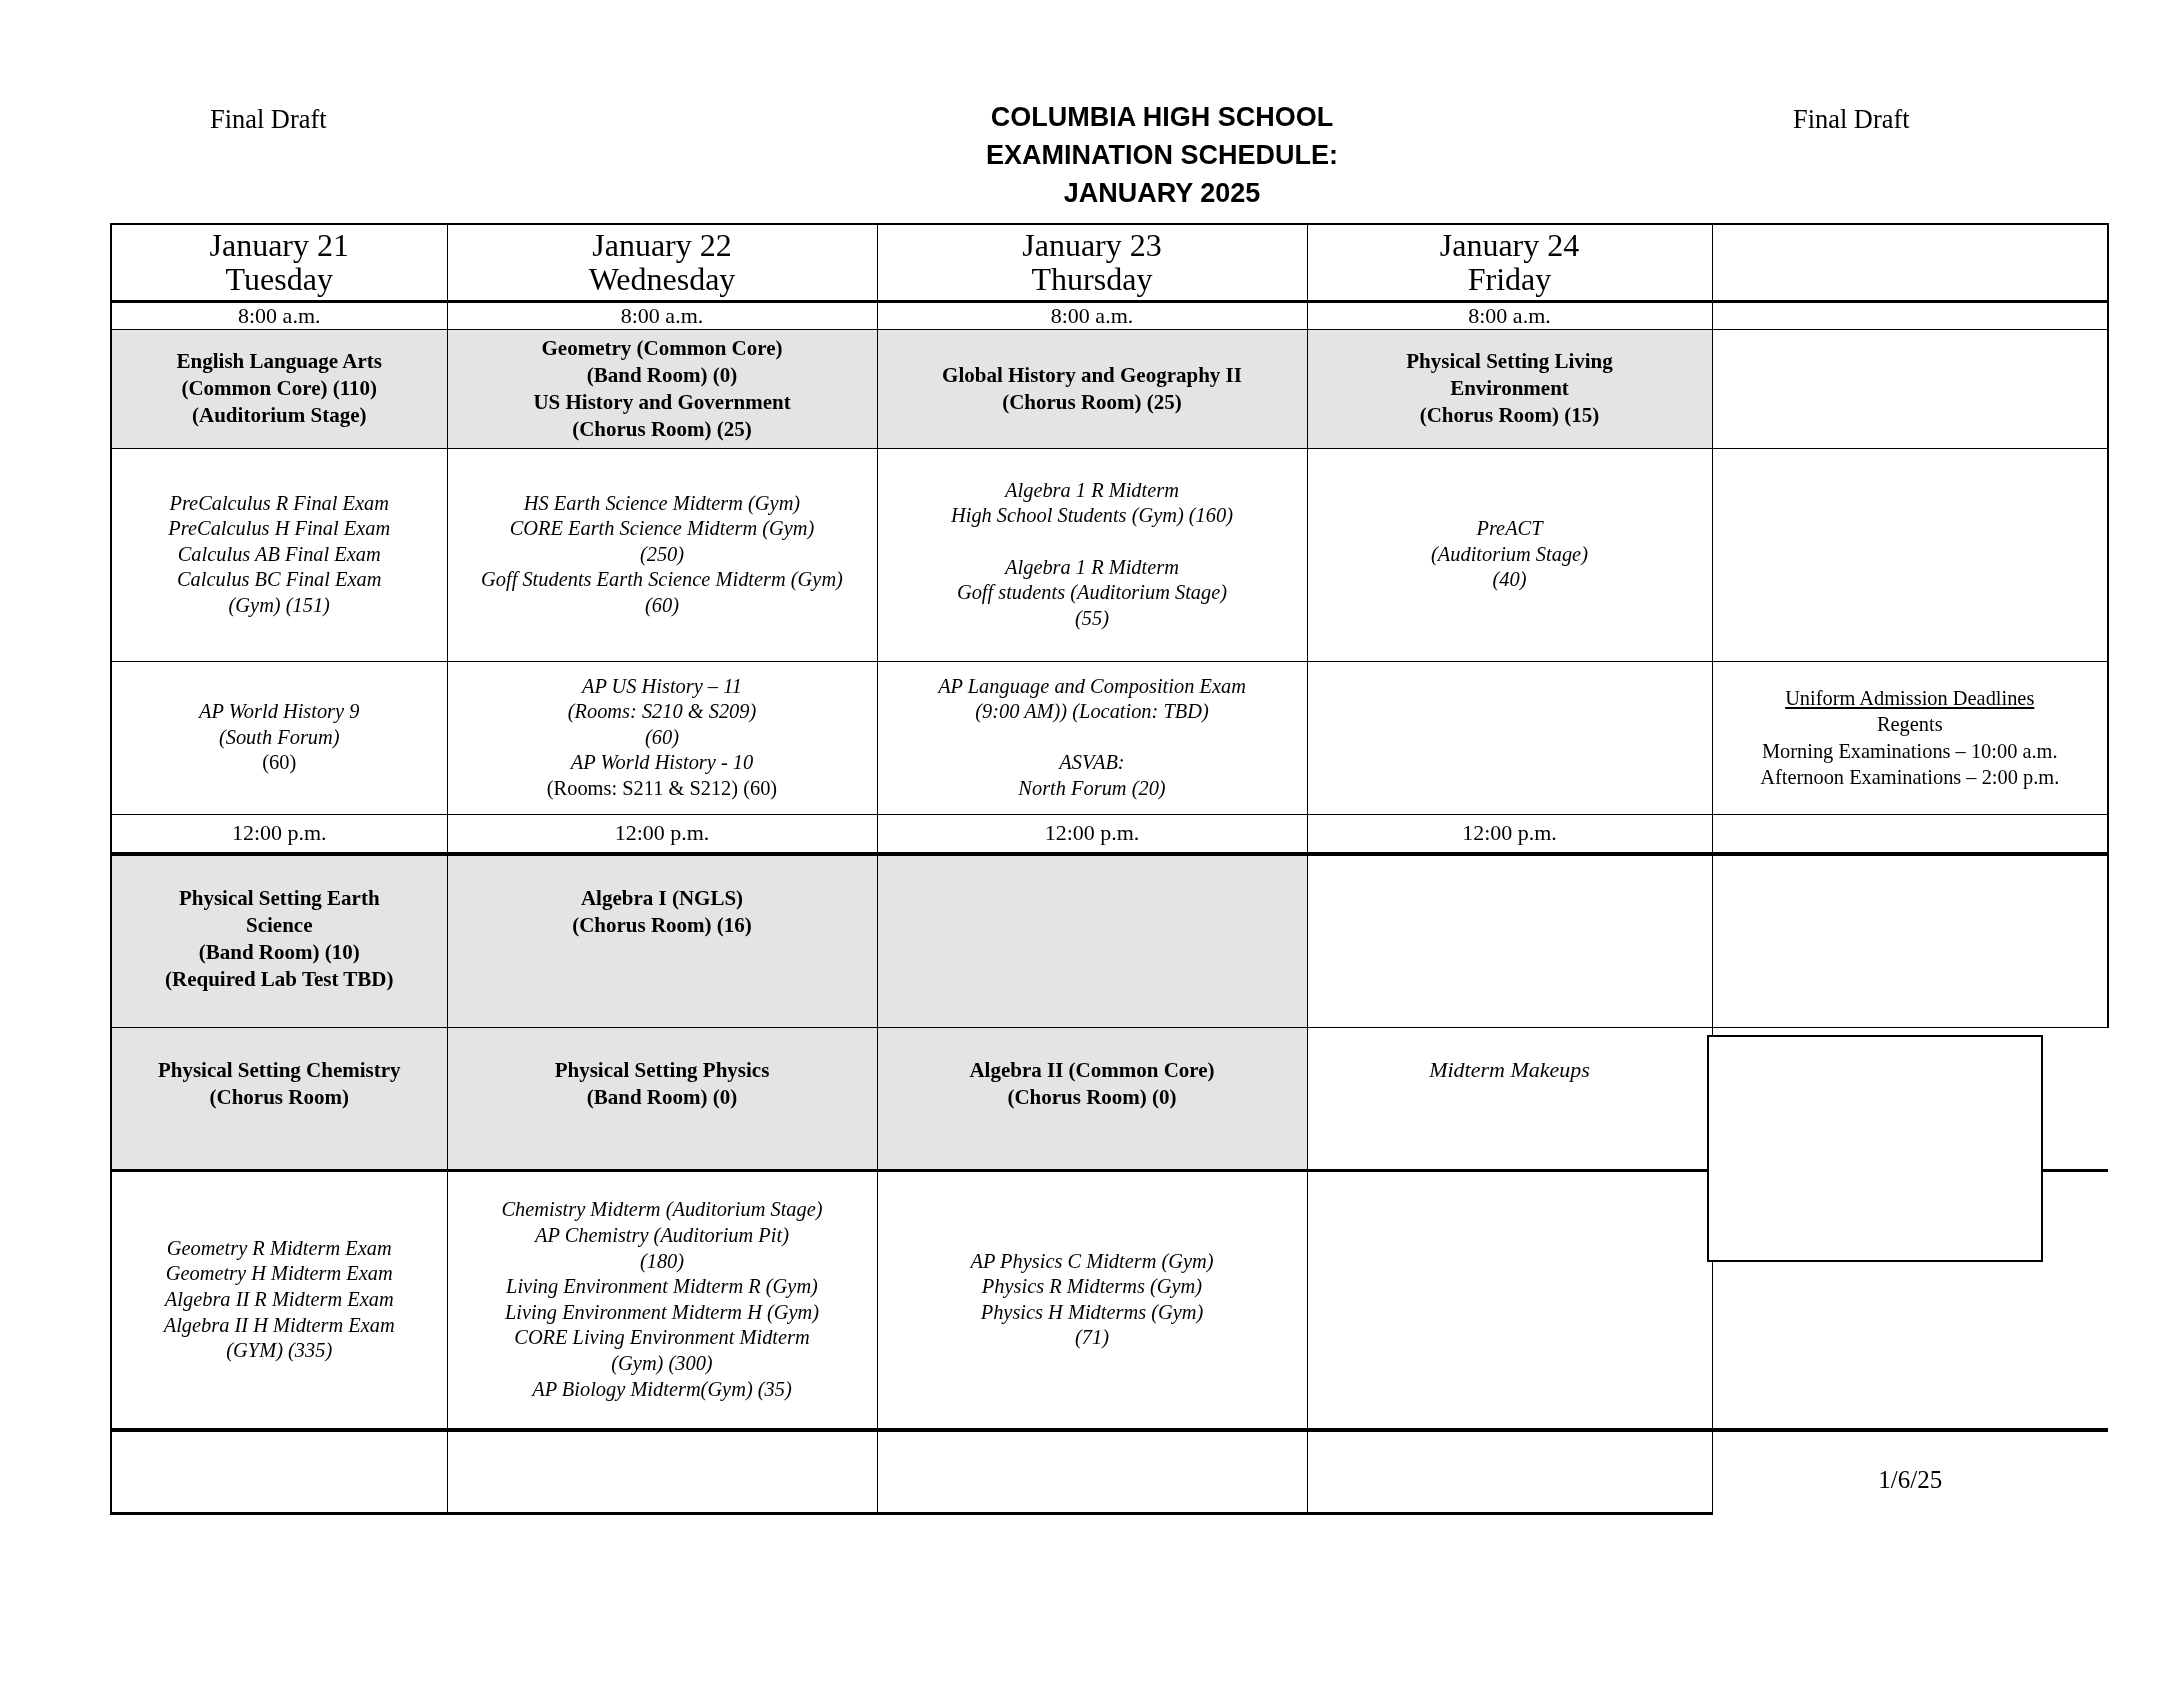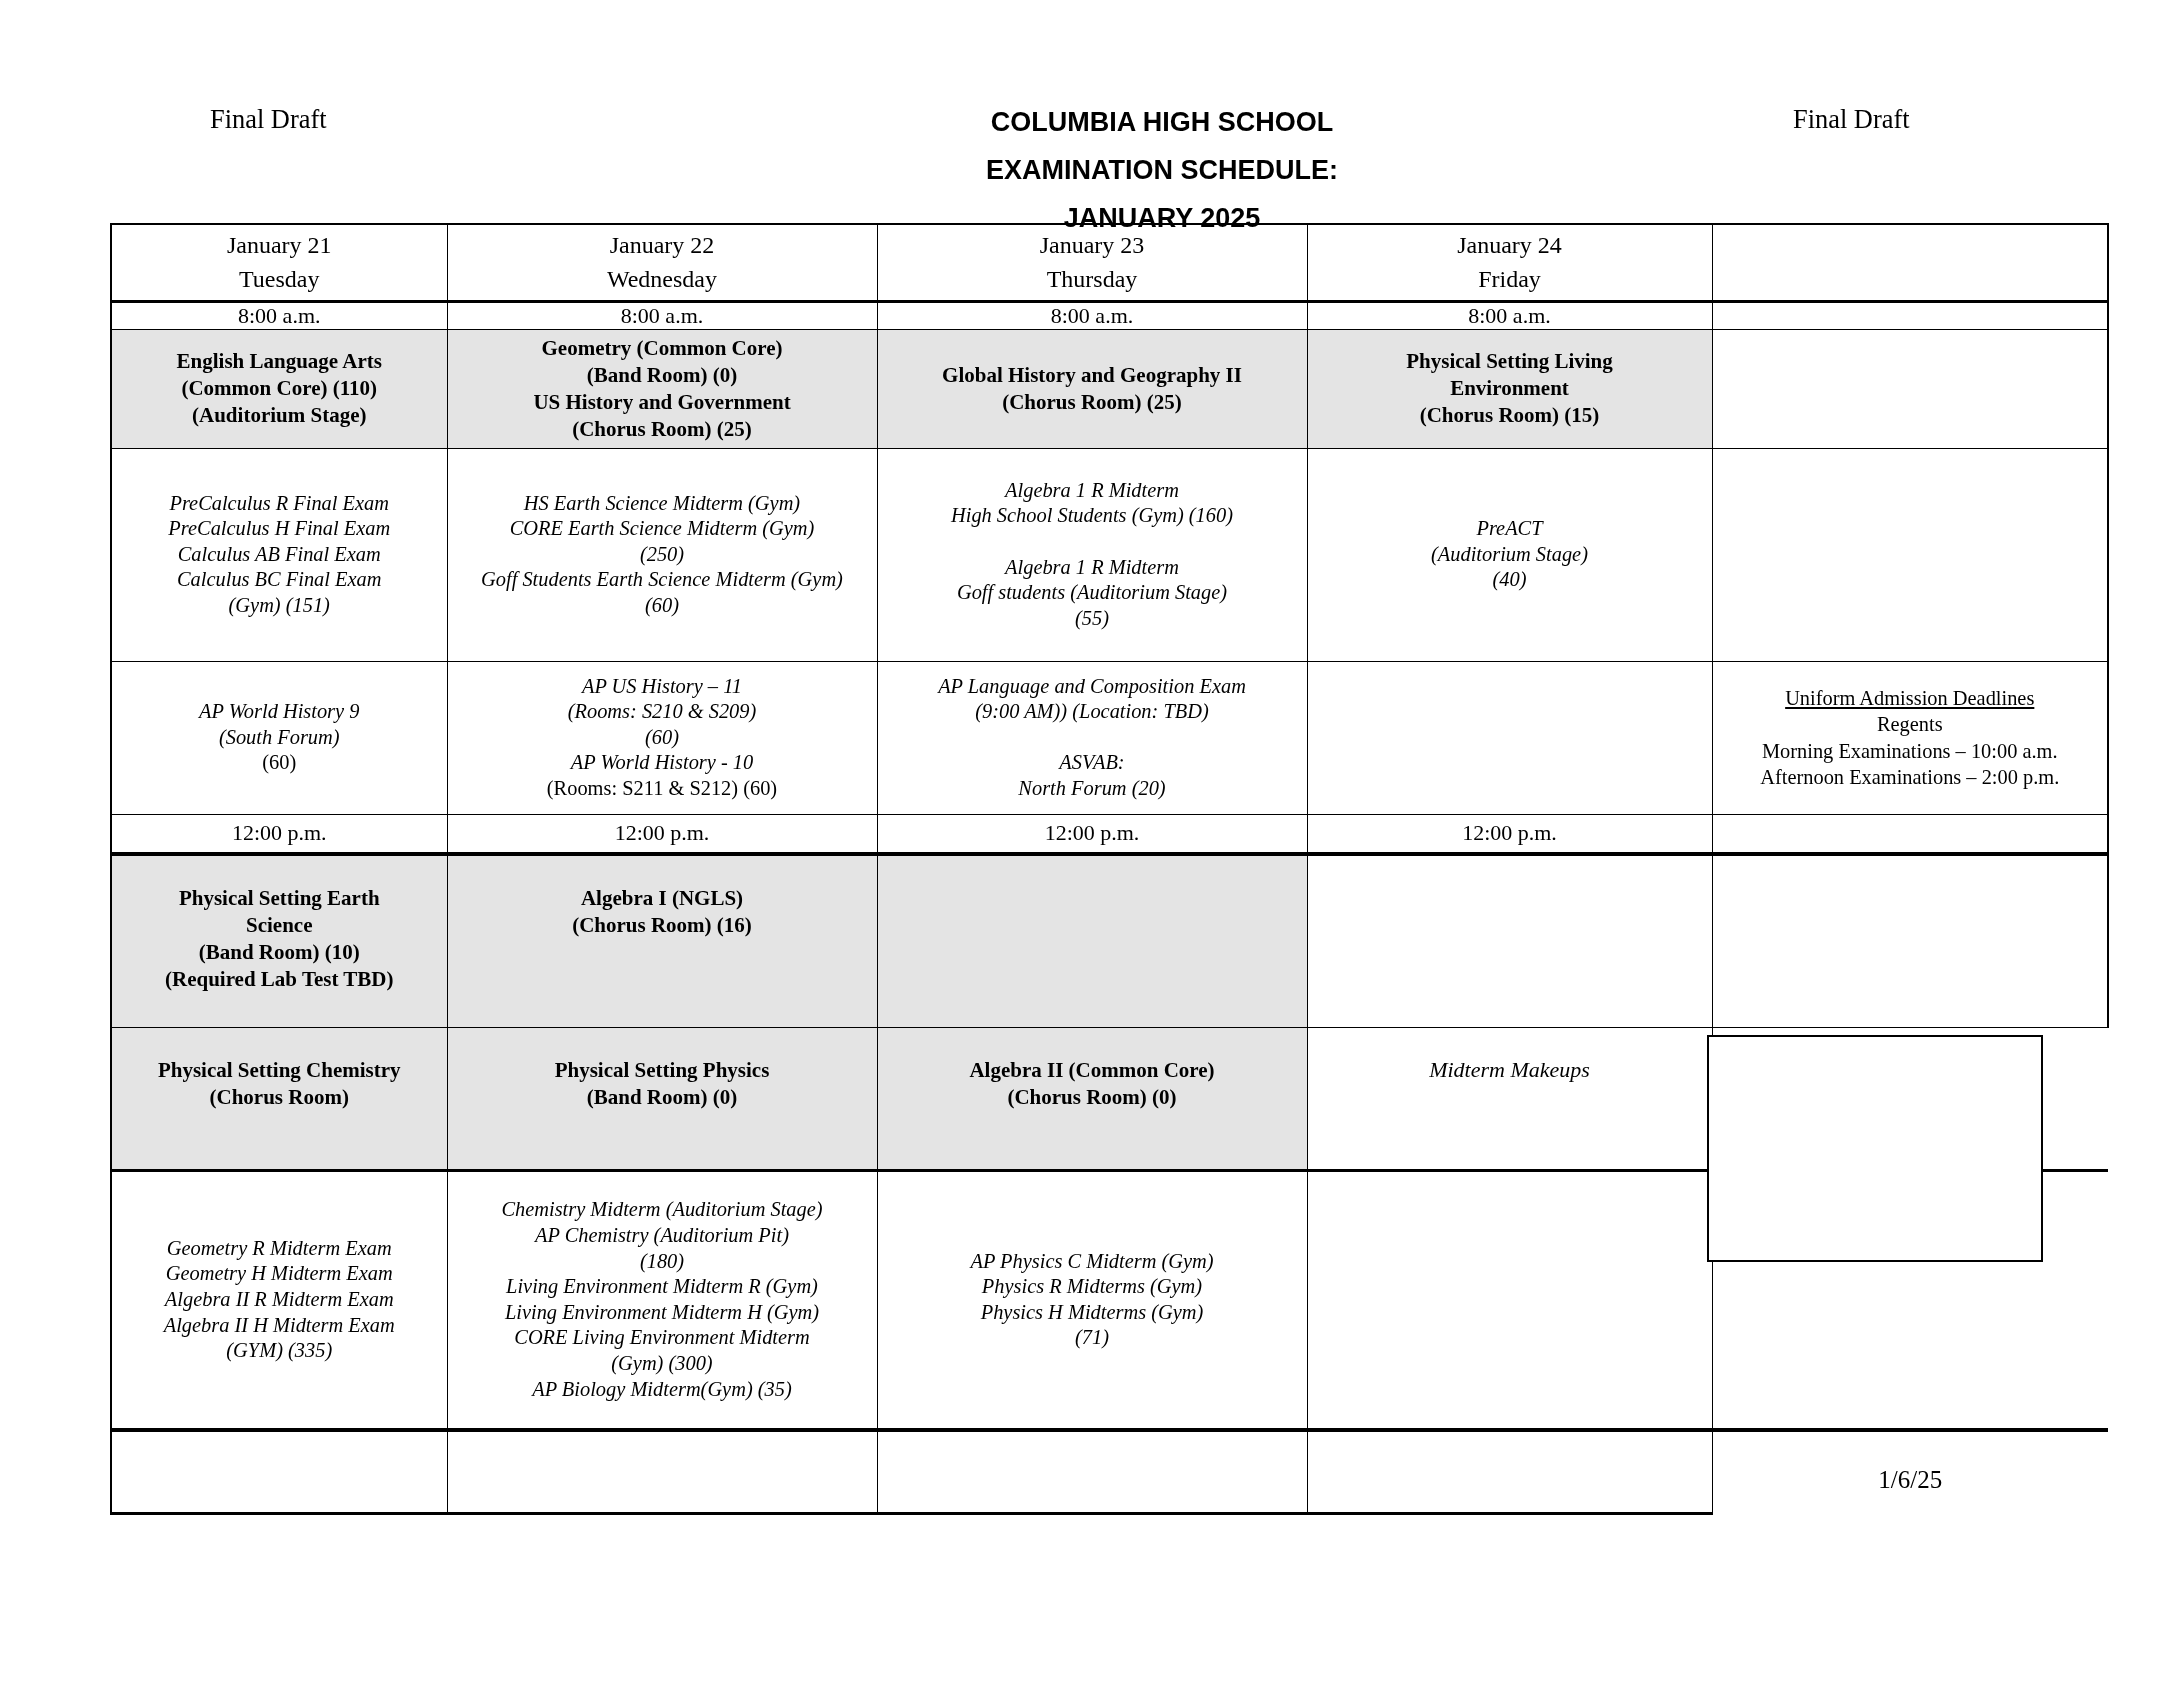--- a/index.html
+++ b/index.html
@@ -5,39 +5,39 @@
   html,body{margin:0;padding:0;background:#ffffff;}
   .page{position:relative;width:2181px;height:1685px;background:#fff;overflow:hidden;
         font-family:"Liberation Serif","DejaVu Serif",serif;color:#000000;margin-left:16px;}
 
   
   .fd{position:absolute;top:104px;font-size:26.4px;white-space:pre-line;}
   .fd.left{left:194px;}
   .fd.right{left:1777px;}
   .doc-title{position:absolute;top:98px;left:1146px;transform:translateX(-50%);
              font-family:"Liberation Sans","DejaVu Sans",sans-serif;
-             font-weight:bold;font-size:27px;line-height:48px;text-align:center;white-space:pre-line;}
+             font-weight:bold;font-size:27px;line-height:38px;text-align:center;white-space:pre-line;}
 
   
   table.sched{position:absolute;left:94px;top:223px;border-collapse:collapse;
               table-layout:fixed;width:1997px;}
   table.sched td{border:1.7px solid #000;padding:0;text-align:center;vertical-align:middle;overflow:hidden;}
   table.sched tr.r0 td{border-top-width:2.6px;}
   table.sched td:first-child{border-left-width:2.6px;}
   table.sched td.rt{border-right-width:2.6px;}
   tr.hb4 td{border-bottom-width:3.4px;}
   tr.hb5 td{border-bottom-width:4.3px;}
   td.noR{border-right:none !important;}
   td.noRB{border-right:none !important;border-bottom:none !important;}
   tr.vtop td{vertical-align:top;}
   tr.vtop td .txt{padding-top:29px;}
 
   .txt{white-space:pre-line;}
   td.gray{background:#e4e4e4;}
-  .hd .txt{font-size:24px;line-height:34px;}
+  .hd .txt{font-size:32px;line-height:34px;}
   .time{font-size:22px;}
   .boldcell .txt{font-weight:bold;font-size:21px;line-height:27px;}
   .ital .txt{font-style:italic;font-size:20.4px;line-height:25.6px;}
   .ital .txt.reg{font-style:normal;}
   .makeups .txt{font-style:italic;font-size:22px;}
   .dl{font-size:20.4px;line-height:26.4px;}
   .dl .dlt{text-decoration:underline;white-space:pre-line;}
   .dl .txt{white-space:pre-line;}
   .datecell .txt{font-size:25px;padding-top:15.3px;}
 

